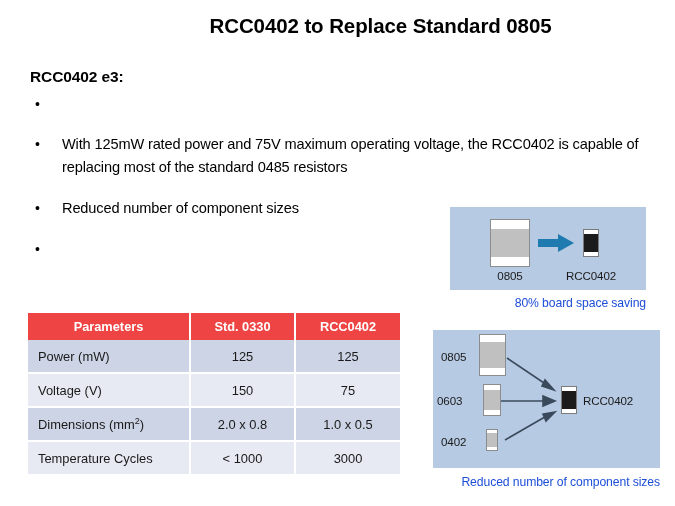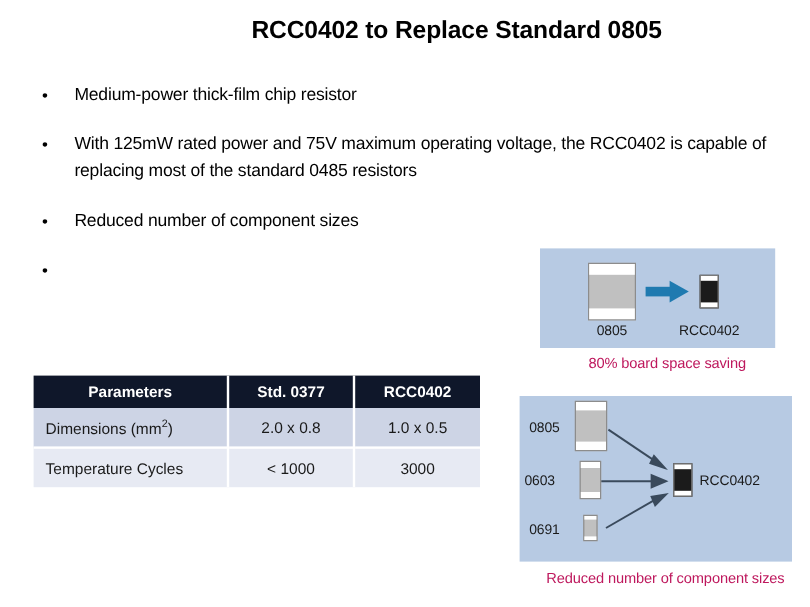--- a/index.html
+++ b/index.html
@@ -77,21 +77,21 @@
     width: 372px;
     border-collapse: collapse;
     table-layout: fixed;
     font-size: 12.6px;
   }
   .cmp-table col.c-param { width: 162px; }
   .cmp-table col.c-a { width: 105px; }
   .cmp-table col.c-b { width: 105px; }
 
   .cmp-table thead th {
-    background: #0f172a;
+    background: #ef4444;
     color: #ffffff;
     font-weight: bold;
     font-size: 12.8px;
     height: 27px;
     text-align: center;
     border-right: 2px solid #ffffff;
     padding: 0;
   }
   .cmp-table thead th:last-child { border-right: none; }
 
@@ -115,23 +115,23 @@
 
   
   .fig {
     position: absolute;
   }
   .fig-panel {
     position: relative;
     background: #B7CAE3;
   }
   .fig-caption {
-    text-align: center;
+    text-align: right;
     font-size: 12.2px;
-    color: #be185d;
+    color: #1d4ed8;
     letter-spacing: -0.1px;
     margin-left: 16px;
   }
 
   
   #fig-space-saving { left: 450px; top: 207px; width: 196px; }
   #fig-space-saving .fig-panel { height: 83px; }
   #fig-space-saving .fig-caption { margin-top: 6px; }
 
   .chip {
@@ -171,26 +171,26 @@
     overflow: visible;
   }
 </style>
 </head>
 <body>
 
 <div class="slide-title">RCC0402 to Replace Standard 0805</div>
 
 <div class="body-block">
 
+  <div class="lead-label">RCC0402 e3:</div>
 
   <div class="bullet-list">
 
     <div class="bullet-row">
       <span class="bullet-mark">•</span>
-      <span class="bullet-text">Medium-power thick-film chip resistor</span>
     </div>
 
     <div class="bullet-row">
       <span class="bullet-mark">•</span>
       <span class="bullet-text">With 125mW rated power and 75V maximum operating voltage, the RCC0402 is capable of replacing most of the standard 0485 resistors</span>
     </div>
 
     <div class="bullet-row">
       <span class="bullet-mark">•</span>
       <span class="bullet-text">Reduced number of component sizes</span>
@@ -205,25 +205,35 @@
 
 <table class="cmp-table">
   <colgroup>
     <col class="c-param">
       <col class="c-a">
       <col class="c-b">
   </colgroup>
   <thead>
     <tr>
       <th>Parameters</th>
-      <th>Std. 0377</th>
+      <th>Std. 0330</th>
       <th>RCC0402</th>
     </tr>
   </thead>
   <tbody>
+    <tr class="odd">
+      <td>Power (mW)</td>
+      <td class="num">125</td>
+      <td class="num">125</td>
+    </tr>
+    <tr class="even">
+      <td>Voltage (V)</td>
+      <td class="num">150</td>
+      <td class="num">75</td>
+    </tr>
     <tr class="odd">
       <td><span>Dimensions (mm</span><span class="sup">2</span><span>)</span></td>
       <td class="num">2.0 x 0.8</td>
       <td class="num">1.0 x 0.5</td>
     </tr>
     <tr class="even">
       <td>Temperature  Cycles</td>
       <td class="num">&lt; 1000</td>
       <td class="num">3000</td>
     </tr>
@@ -275,21 +285,21 @@
       <div class="cap" style="top:0; height:7px;"></div>
       <div class="cap" style="bottom:0; height:7px;"></div>
     </div>
 
     <div class="chip-label" style="left:4px; top:64px;">0603</div>
     <div class="chip" style="left:50px; top:54px; width:18px; height:32px;">
       <div class="cap" style="top:0; height:5px;"></div>
       <div class="cap" style="bottom:0; height:5px;"></div>
     </div>
 
-    <div class="chip-label" style="left:8px; top:105px;">0691</div>
+    <div class="chip-label" style="left:8px; top:105px;">0402</div>
     <div class="chip" style="left:53px; top:99px; width:12px; height:22px;">
       <div class="cap" style="top:0; height:3px;"></div>
       <div class="cap" style="bottom:0; height:3px;"></div>
     </div>
 
     <div class="chip dark" style="left:128px; top:56px; width:16px; height:28px;">
       <div class="cap" style="top:0; height:4px;"></div>
       <div class="cap" style="bottom:0; height:4px;"></div>
     </div>
     <div class="chip-label" style="left:150px; top:64px;">RCC0402</div>

